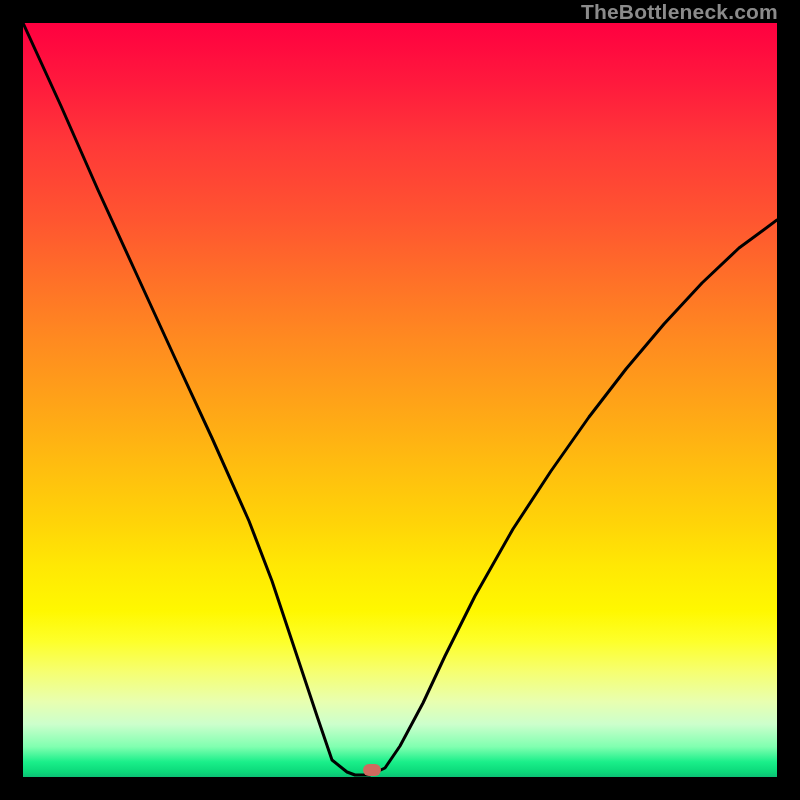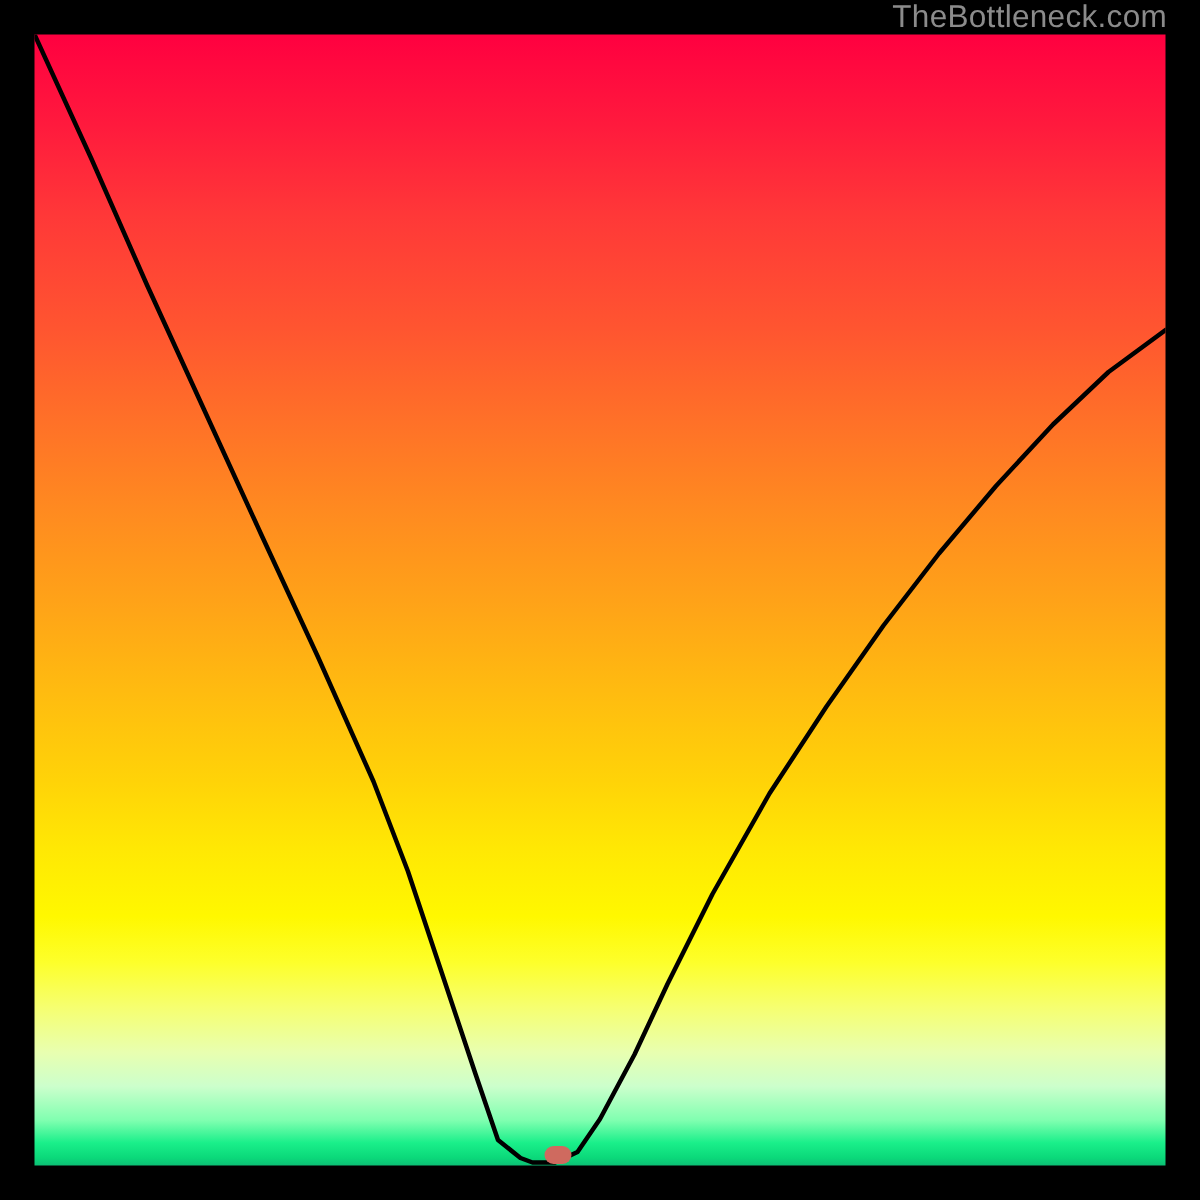--- a/index.html
+++ b/index.html
@@ -54,21 +54,21 @@
     background: #cf6a5f;
     left: 340px;
     top: 741px;
   }
   .watermark {
     position: absolute;
     top: 0px;
     right: 22px;
     color: #8b8b8b;
     font-size: 21px;
-    font-weight: 400;
+    font-weight: 700;
     letter-spacing: 0.2px;
   }
 </style>
 </head>
 <body>
 
 <div class="plot-area">
   <svg class="curve" viewBox="0 0 754 754">
     <path d="M 0 0
              L 38 83

